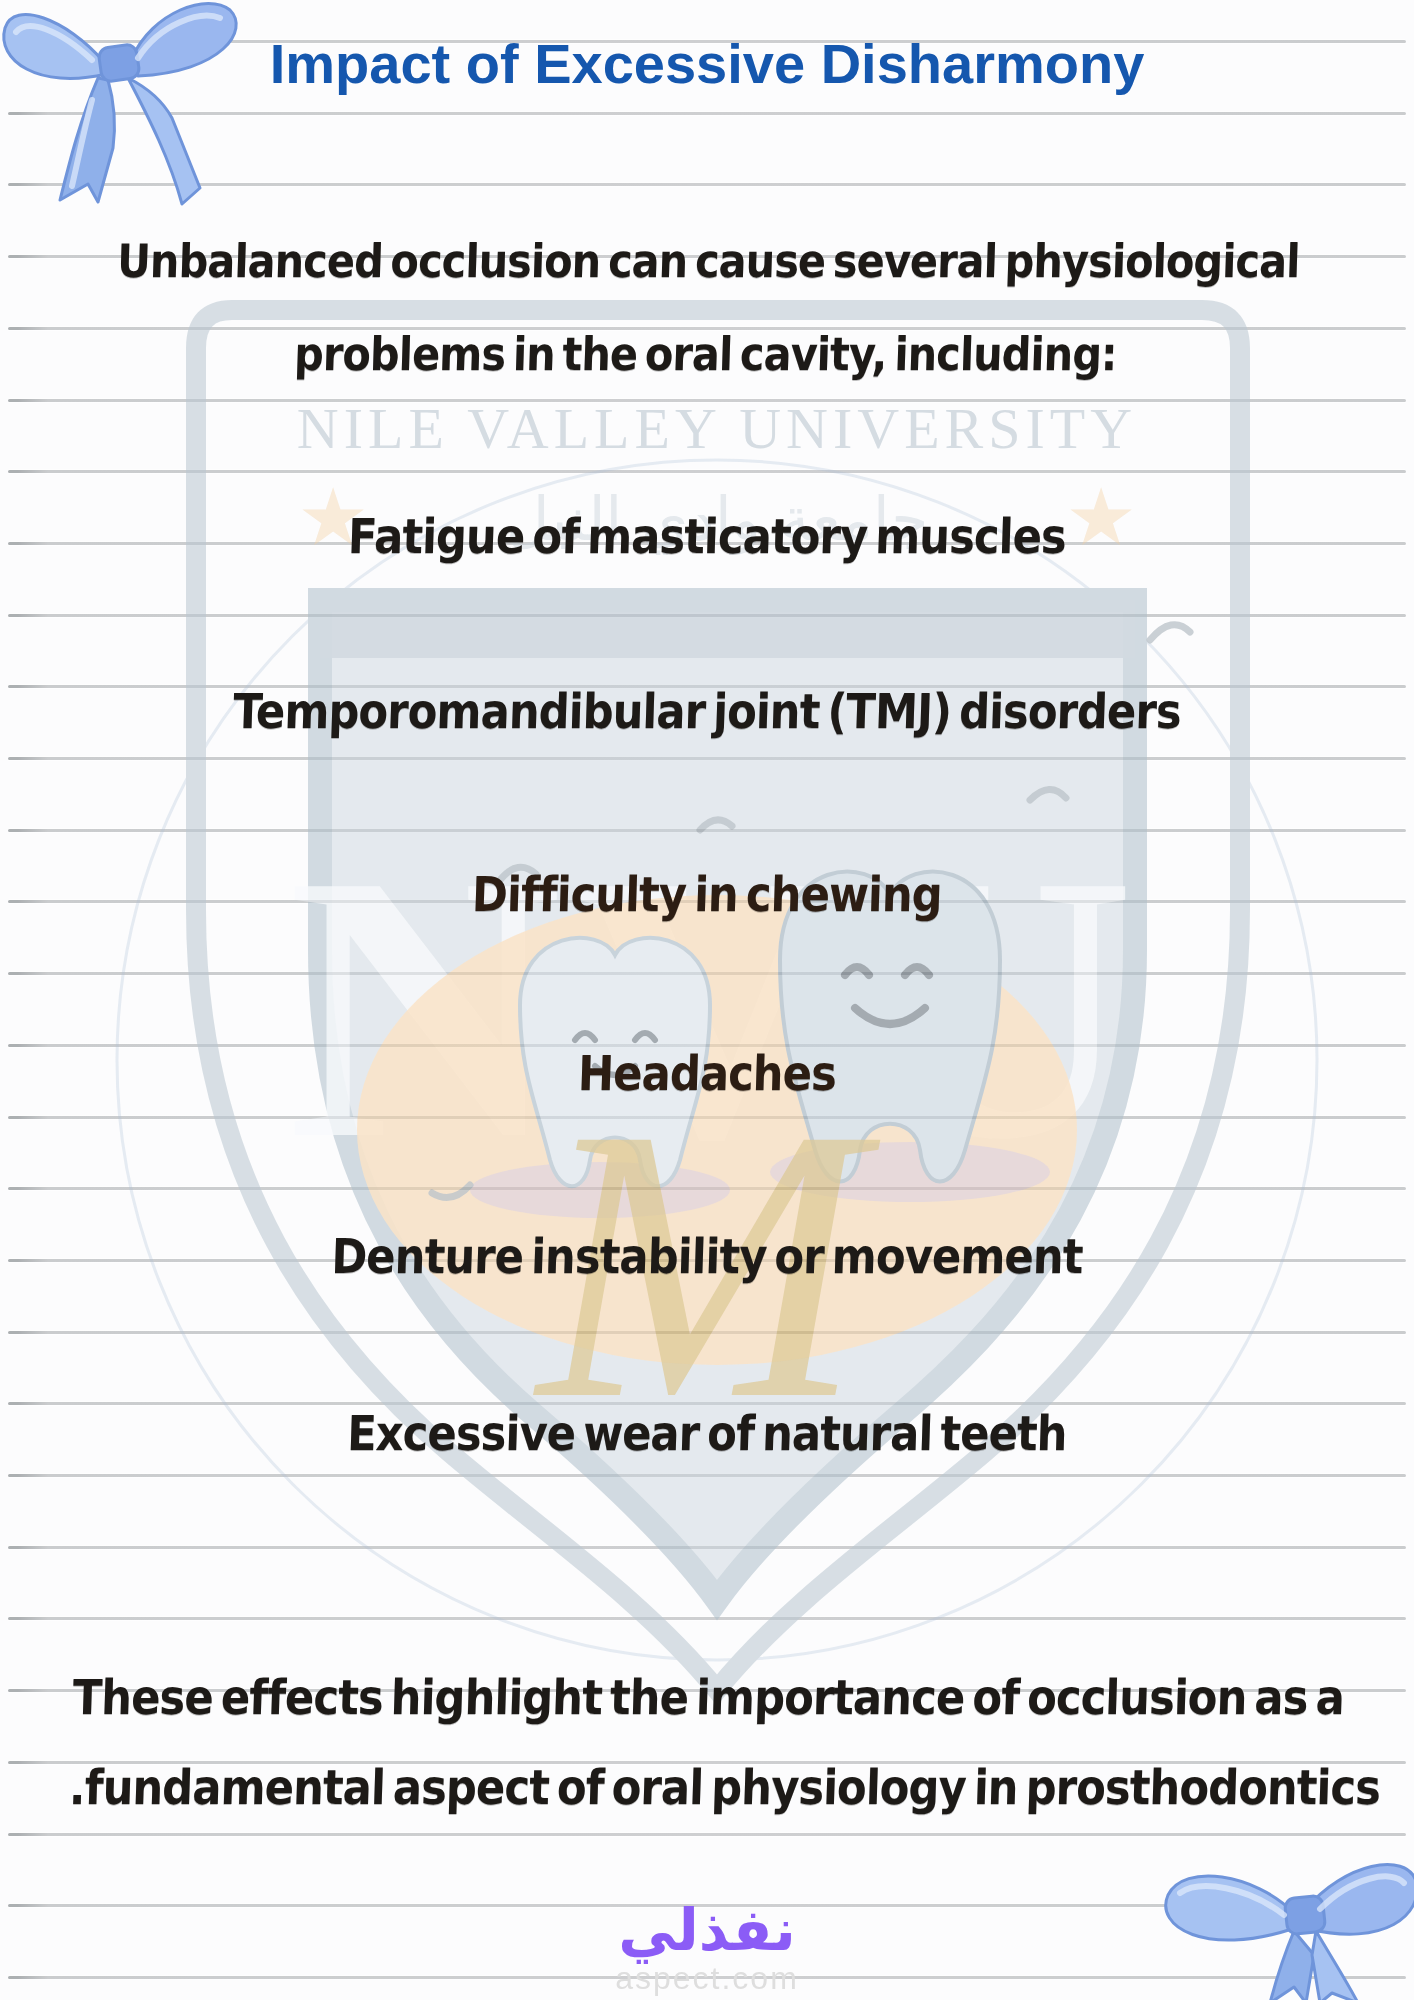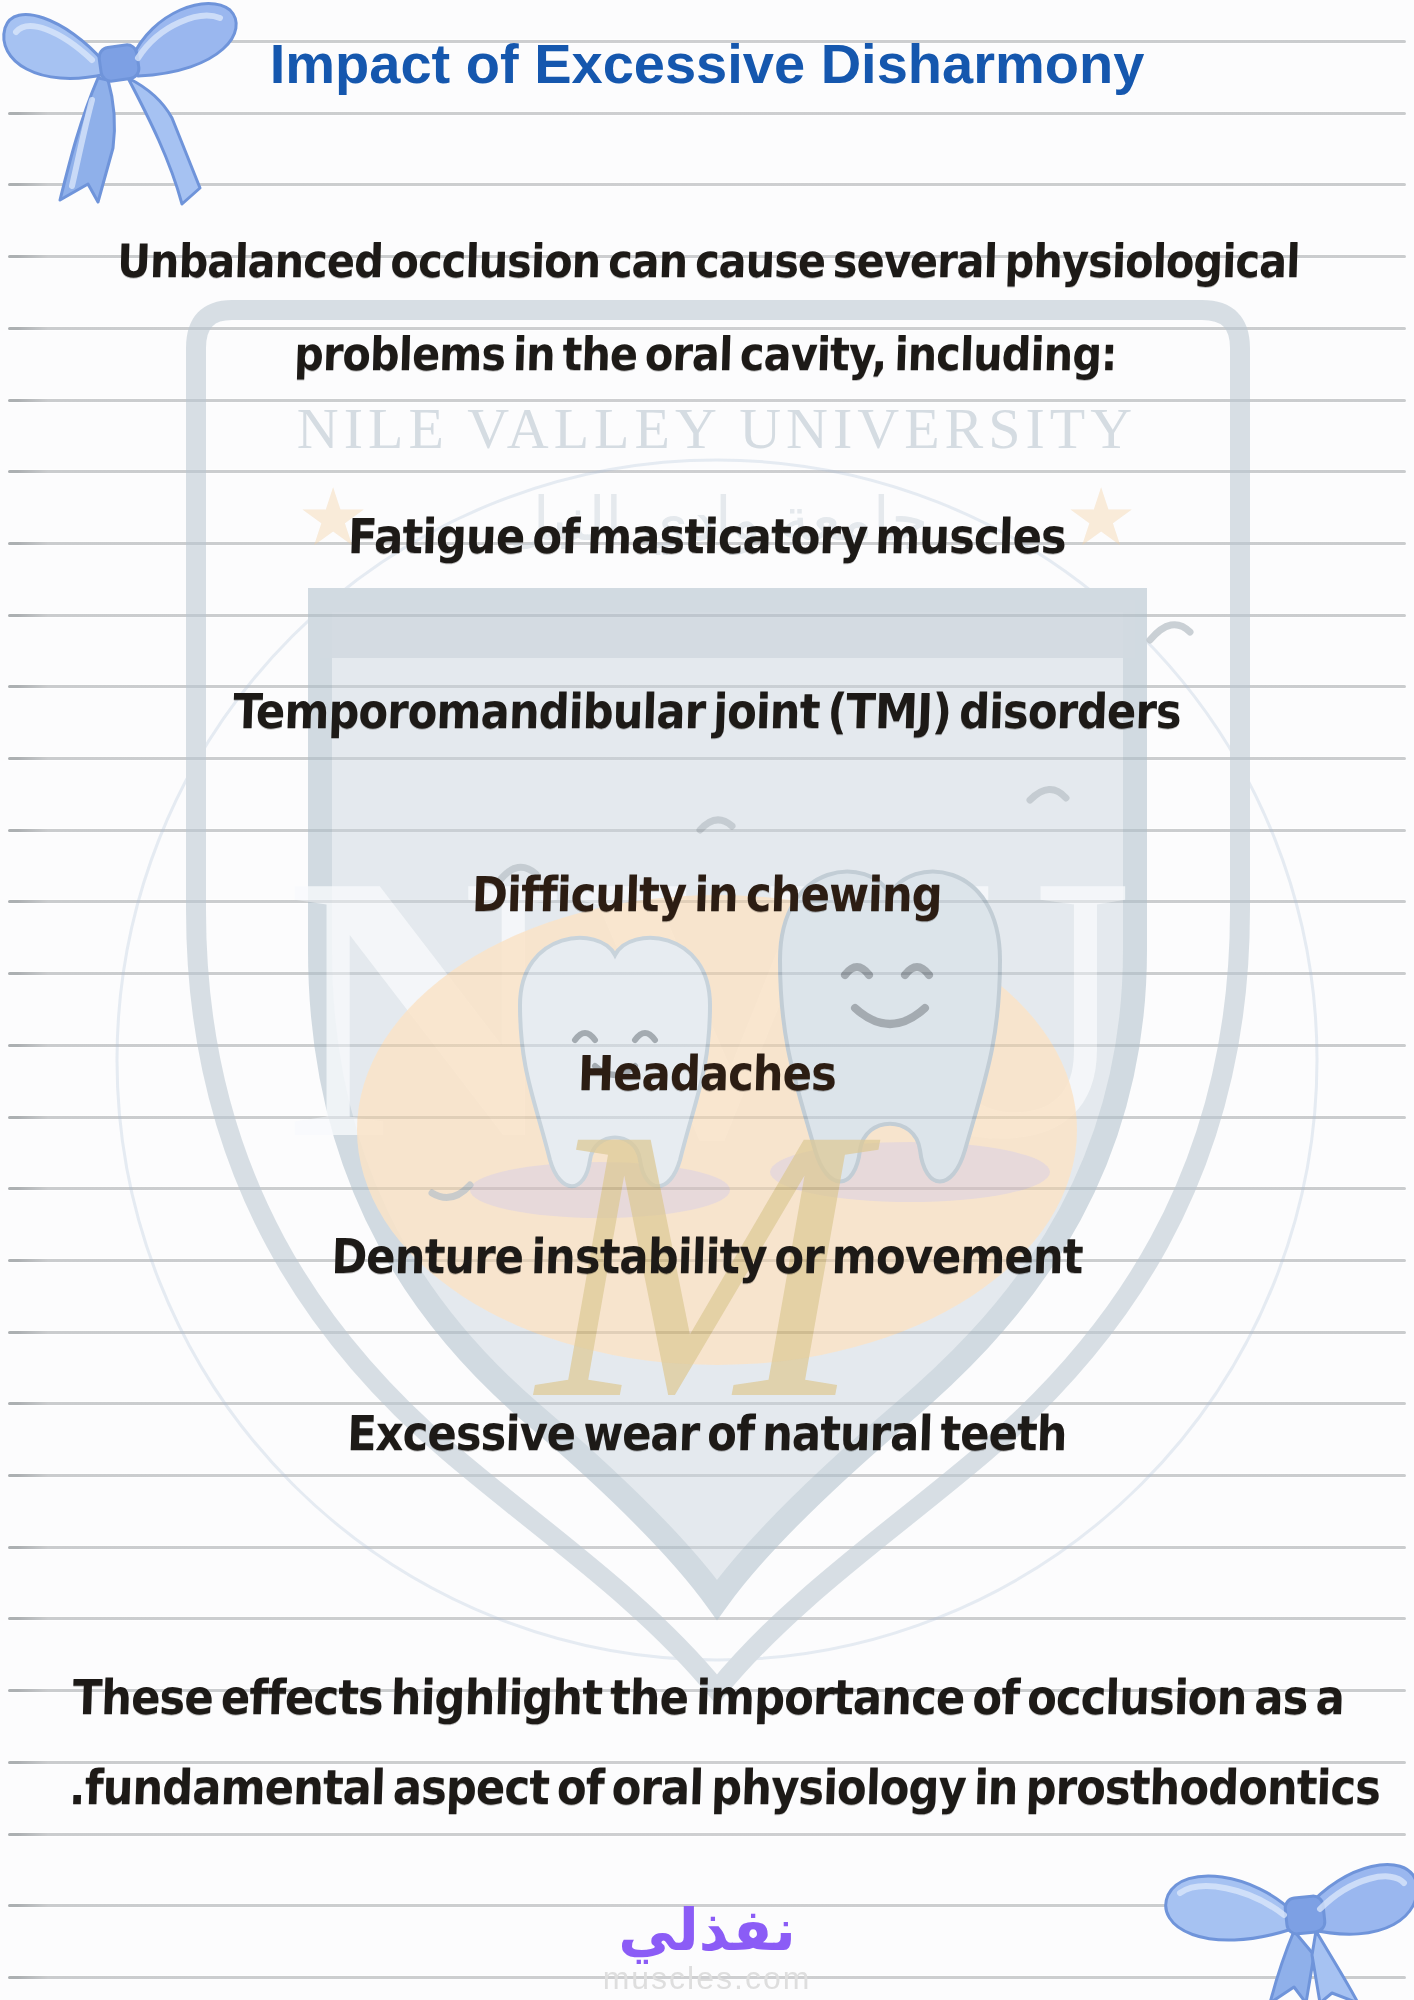--- a/index.html
+++ b/index.html
@@ -172,15 +172,15 @@
       <path d="M 150 78 C 110 38 40 28 24 60 C 10 92 62 122 148 94 Z" fill="#a6c2f2"></path>
       <path d="M 162 74 C 200 28 262 16 272 46 C 280 80 240 112 165 94 Z" fill="#9ab7ef"></path>
       <path d="M 150 96 C 140 120 132 145 126 168 L 150 152 L 162 168 L 170 120 Z" fill="#8fb0ea"></path>
       <path d="M 172 96 C 186 120 202 145 214 168 L 188 158 L 176 168 L 168 120 Z" fill="#a6c2f2"></path>
       <rect x="142" y="62" width="38" height="36" rx="10" fill="#7da0e4" transform="rotate(-6 161 80)"></rect>
     </g>
     <path d="M 140 80 C 104 52 56 44 36 58 M 176 74 C 208 42 248 34 260 48" fill="none" stroke="#dce8fb" stroke-width="6" stroke-linecap="round" opacity="0.75"></path>
   </svg>
 
   <div class="footer-brand footer-brand-ar">نفذلي</div>
-  <div class="footer-brand footer-brand-domain">muscles.com</div>
+  <div class="footer-brand footer-brand-domain">aspect.com</div>
 
 </div>
 
 </body></html>

